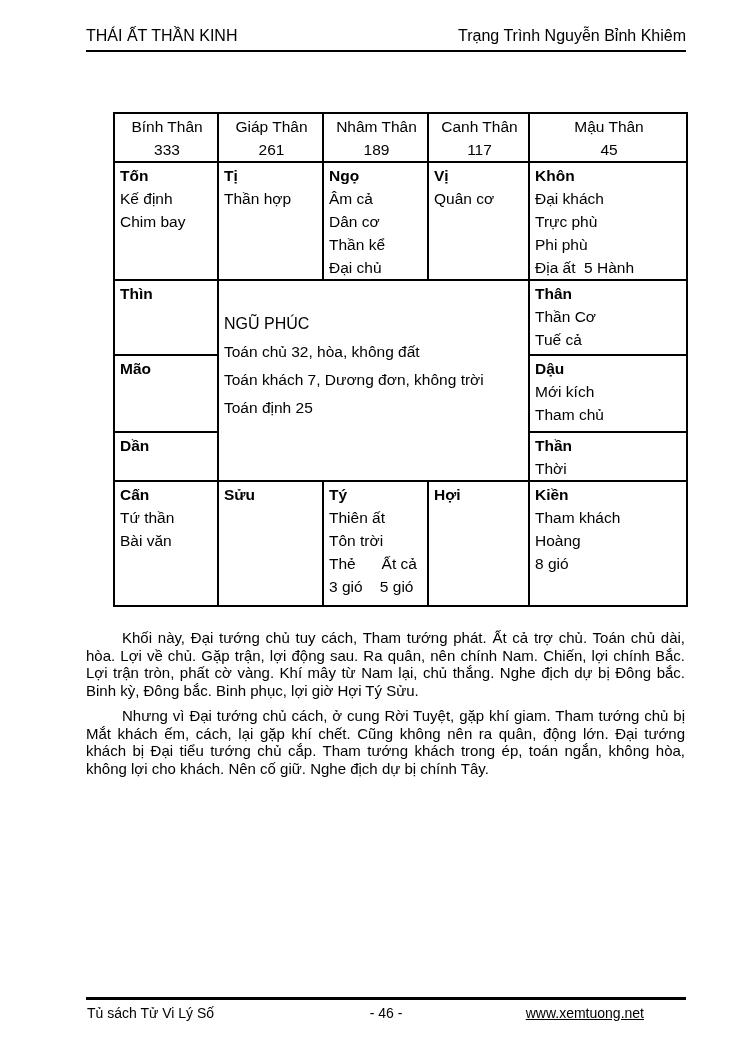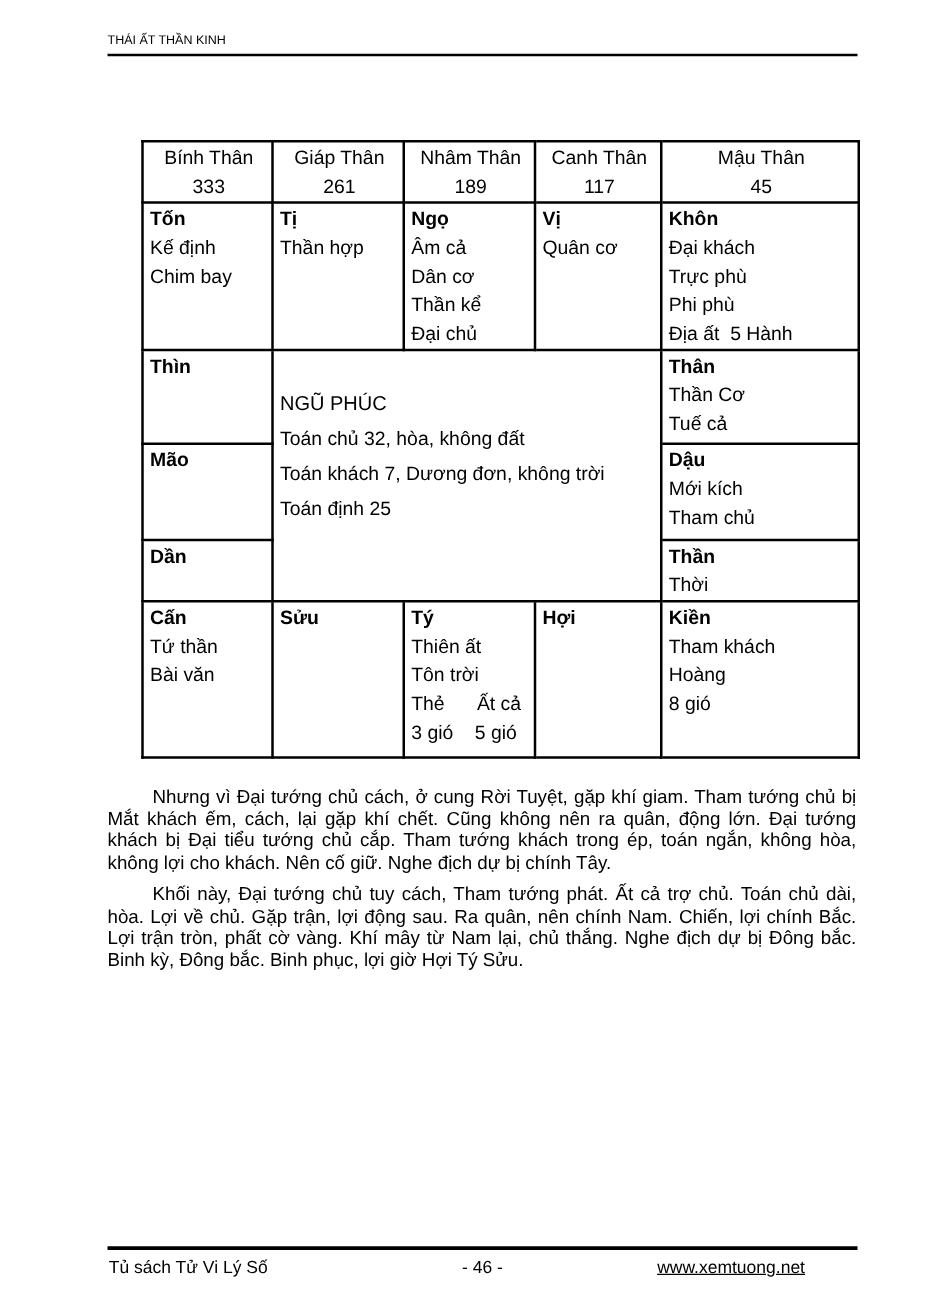--- a/index.html
+++ b/index.html
@@ -5,21 +5,21 @@
   * { margin:0; padding:0; box-sizing:border-box; }
   html,body { background:#fff; }
   .page {
     position:relative; width:744px; height:1051px; background:#ffffff; color:#000;
     font-family:"Liberation Sans","DejaVu Sans",sans-serif; overflow:hidden;
   }
   
   .page-header {
     position:absolute; left:86px; top:27px; width:600px;
     display:flex; justify-content:space-between; align-items:flex-end;
-    font-size:10px; border-bottom:2px solid #000; padding-bottom:5px;
+    font-size:16px; border-bottom:2px solid #000; padding-bottom:5px;
   }
   
   .grid { position:absolute; left:113px; top:112px; border-collapse:collapse; table-layout:fixed; }
   .grid td {
     border:2px solid #000; vertical-align:top;
     padding:1px 3px 0 5px; font-size:15.5px; line-height:23px;
   }
   .grid tr.r1 { height:48px; }
   .grid tr.r2 { height:102px; }
   .grid tr.r3 { height:75px; }
@@ -47,20 +47,21 @@
   .footer-center{ position:absolute; left:50%;  top:5px; transform:translateX(-50%); }
   .footer-right { position:absolute; right:42px; top:5px; text-decoration:underline; color:#000; }
 </style>
 </head>
 <body>
 
 <div class="page">
 
   <div class="page-header">
     <span>THÁI ẤT THẦN KINH</span>
+    <span>Trạng Trình Nguyễn Bỉnh Khiêm</span>
   </div>
 
   <table class="grid">
     <colgroup>
       <col style="width:104px">
         <col style="width:105px">
         <col style="width:105px">
         <col style="width:101px">
         <col style="width:158px">
     </colgroup>
@@ -177,22 +178,22 @@
           <div class="c-title">Kiền</div>
           <div class="line">Tham khách</div>
           <div class="line">Hoàng</div>
           <div class="line">8 gió</div>
         </td>
       </tr>
     </tbody>
   </table>
 
   <div class="body-text">
+    <p>Khối này, Đại tướng chủ tuy cách, Tham tướng phát. Ất cả trợ chủ. Toán chủ dài, hòa. Lợi về chủ. Gặp trận, lợi động sau. Ra quân, nên chính Nam. Chiến, lợi chính Bắc. Lợi trận tròn, phất cờ vàng. Khí mây từ Nam lại, chủ thắng. Nghe địch dự bị Đông bắc. Binh kỳ, Đông bắc. Binh phục, lợi giờ Hợi Tý Sửu.</p>
     <p>Nhưng vì Đại tướng chủ cách, ở cung Rời Tuyệt, gặp khí giam. Tham tướng chủ bị Mắt khách ếm, cách, lại gặp khí chết. Cũng không nên ra quân, động lớn. Đại tướng khách bị Đại tiểu tướng chủ cắp. Tham tướng khách trong ép, toán ngắn, không hòa, không lợi cho khách. Nên cố giữ. Nghe địch dự bị chính Tây.</p>
-    <p>Khối này, Đại tướng chủ tuy cách, Tham tướng phát. Ất cả trợ chủ. Toán chủ dài, hòa. Lợi về chủ. Gặp trận, lợi động sau. Ra quân, nên chính Nam. Chiến, lợi chính Bắc. Lợi trận tròn, phất cờ vàng. Khí mây từ Nam lại, chủ thắng. Nghe địch dự bị Đông bắc. Binh kỳ, Đông bắc. Binh phục, lợi giờ Hợi Tý Sửu.</p>
   </div>
 
   <div class="page-footer">
     <span class="footer-left">Tủ sách Tử Vi Lý Số</span>
     <span class="footer-center">- 46 -</span>
     <a href="#" class="footer-right">www.xemtuong.net</a>
   </div>
 
 </div>
 

